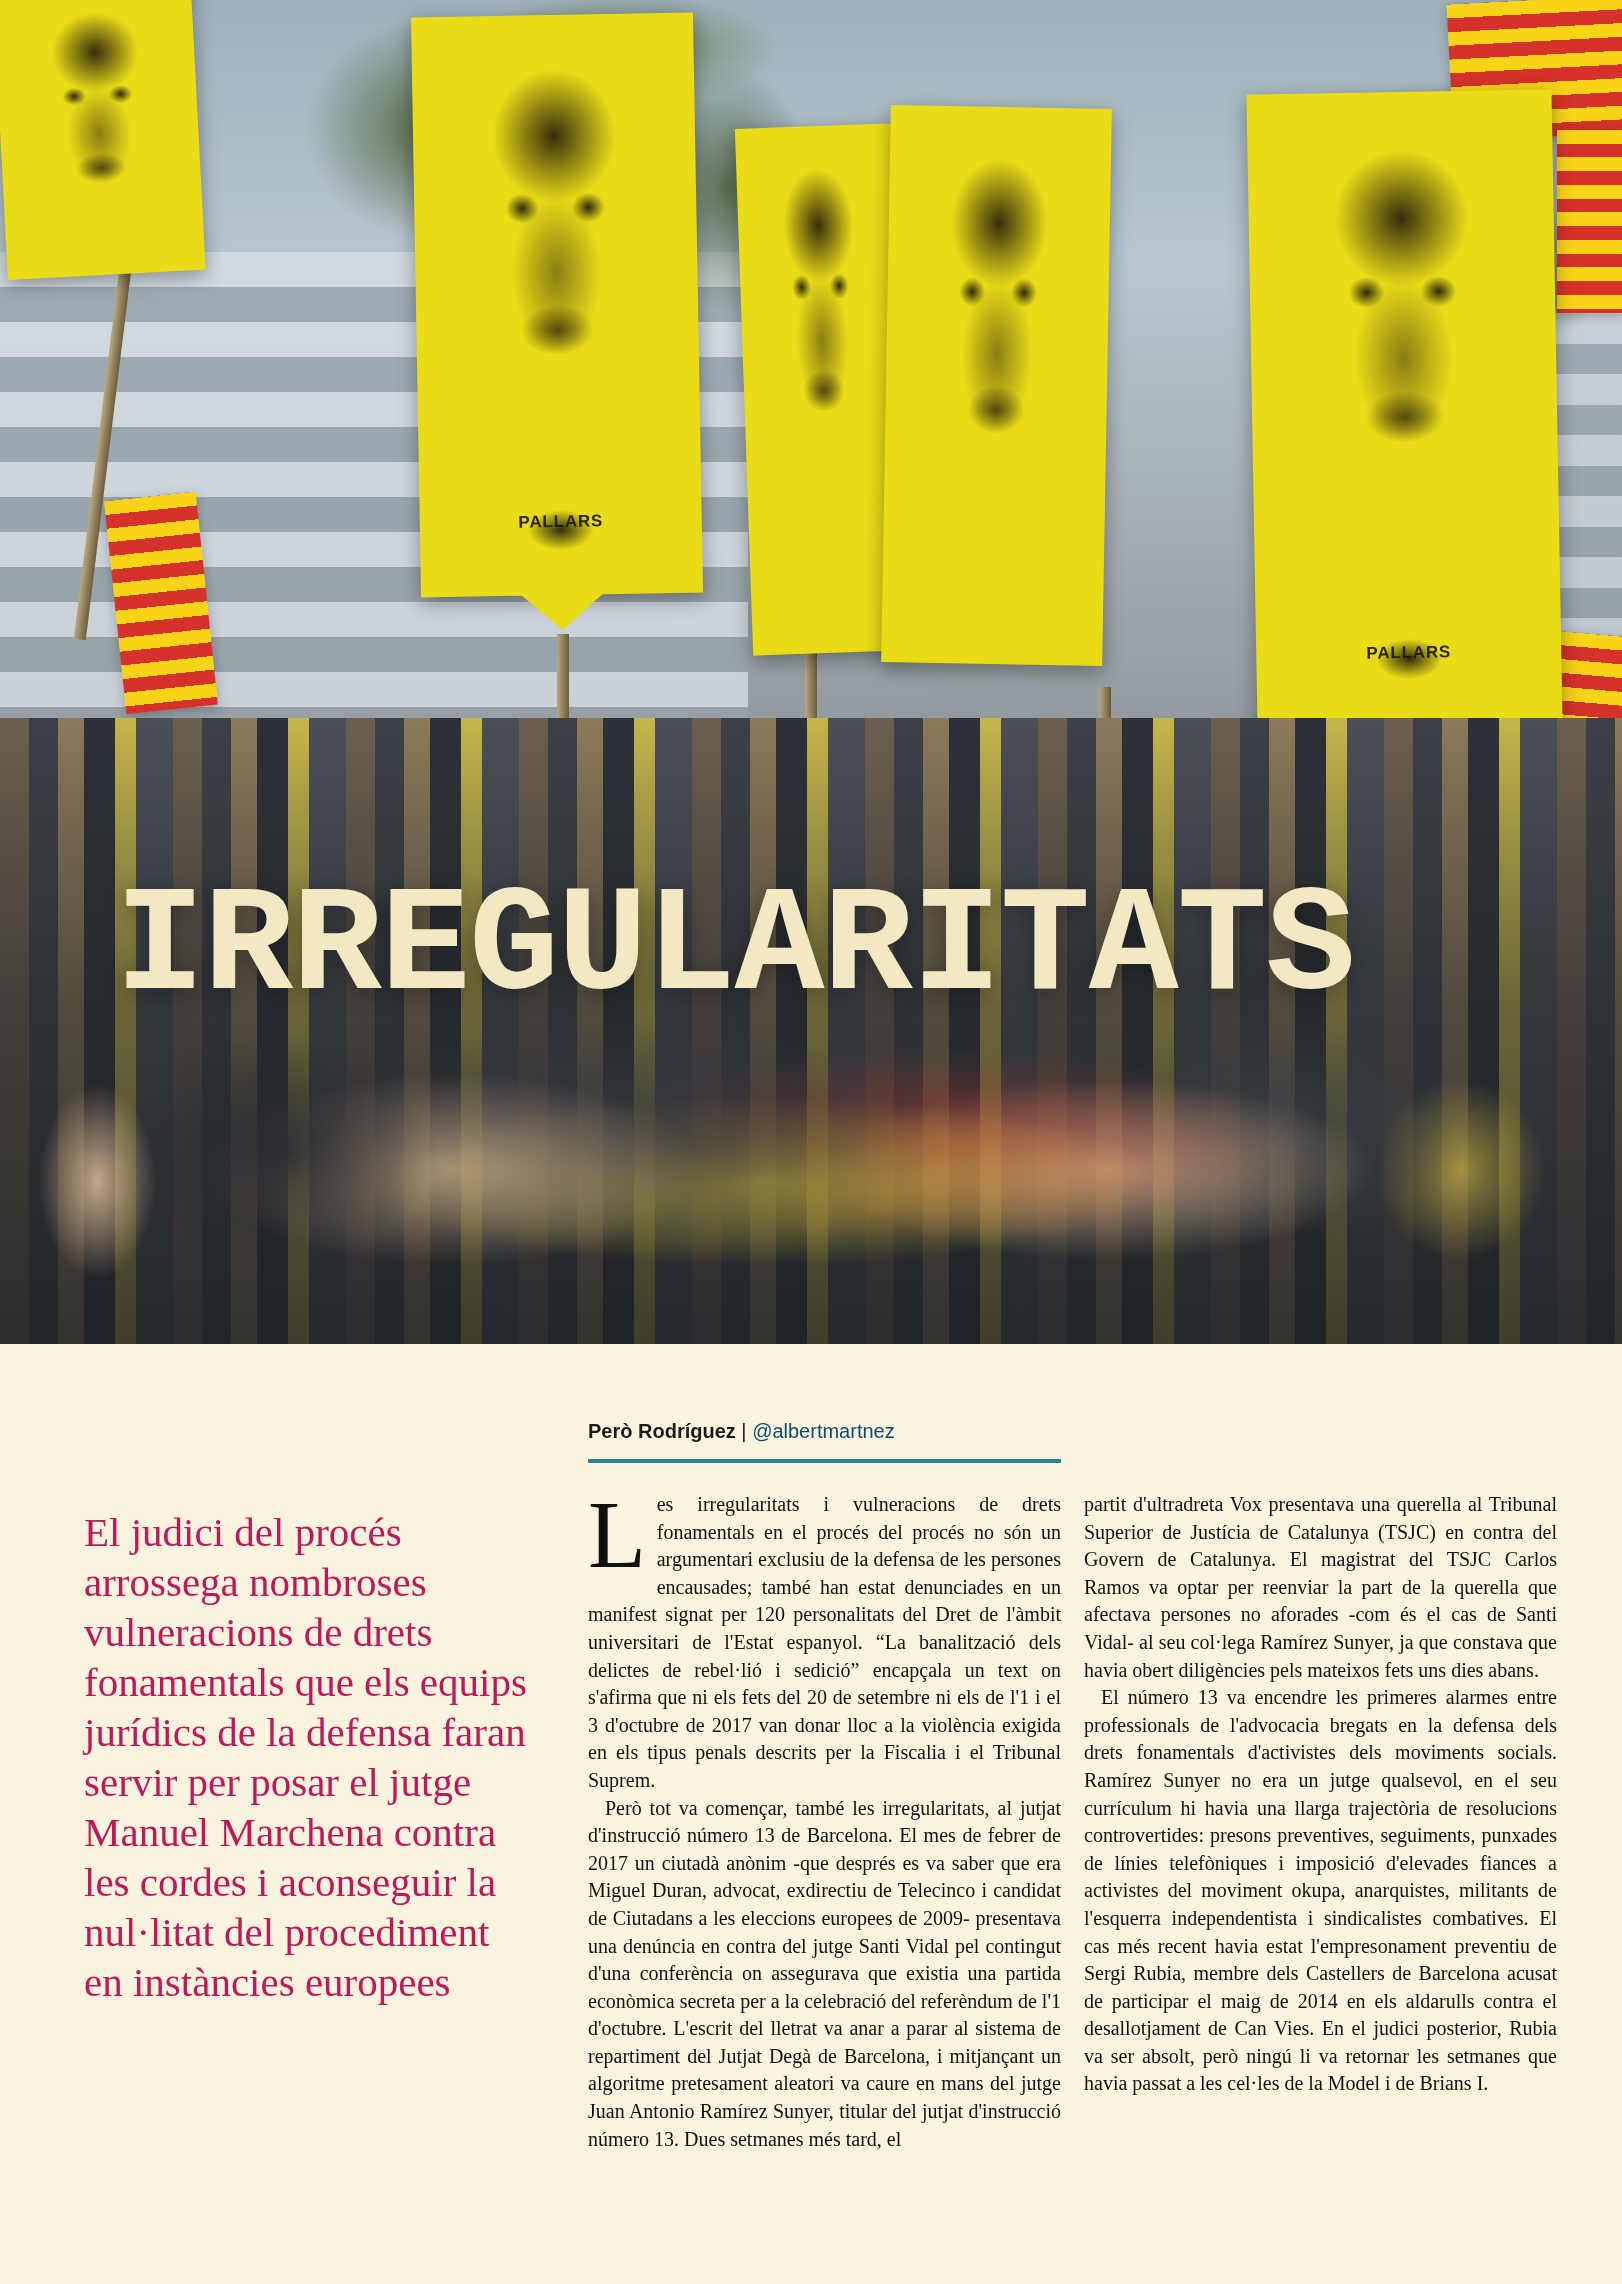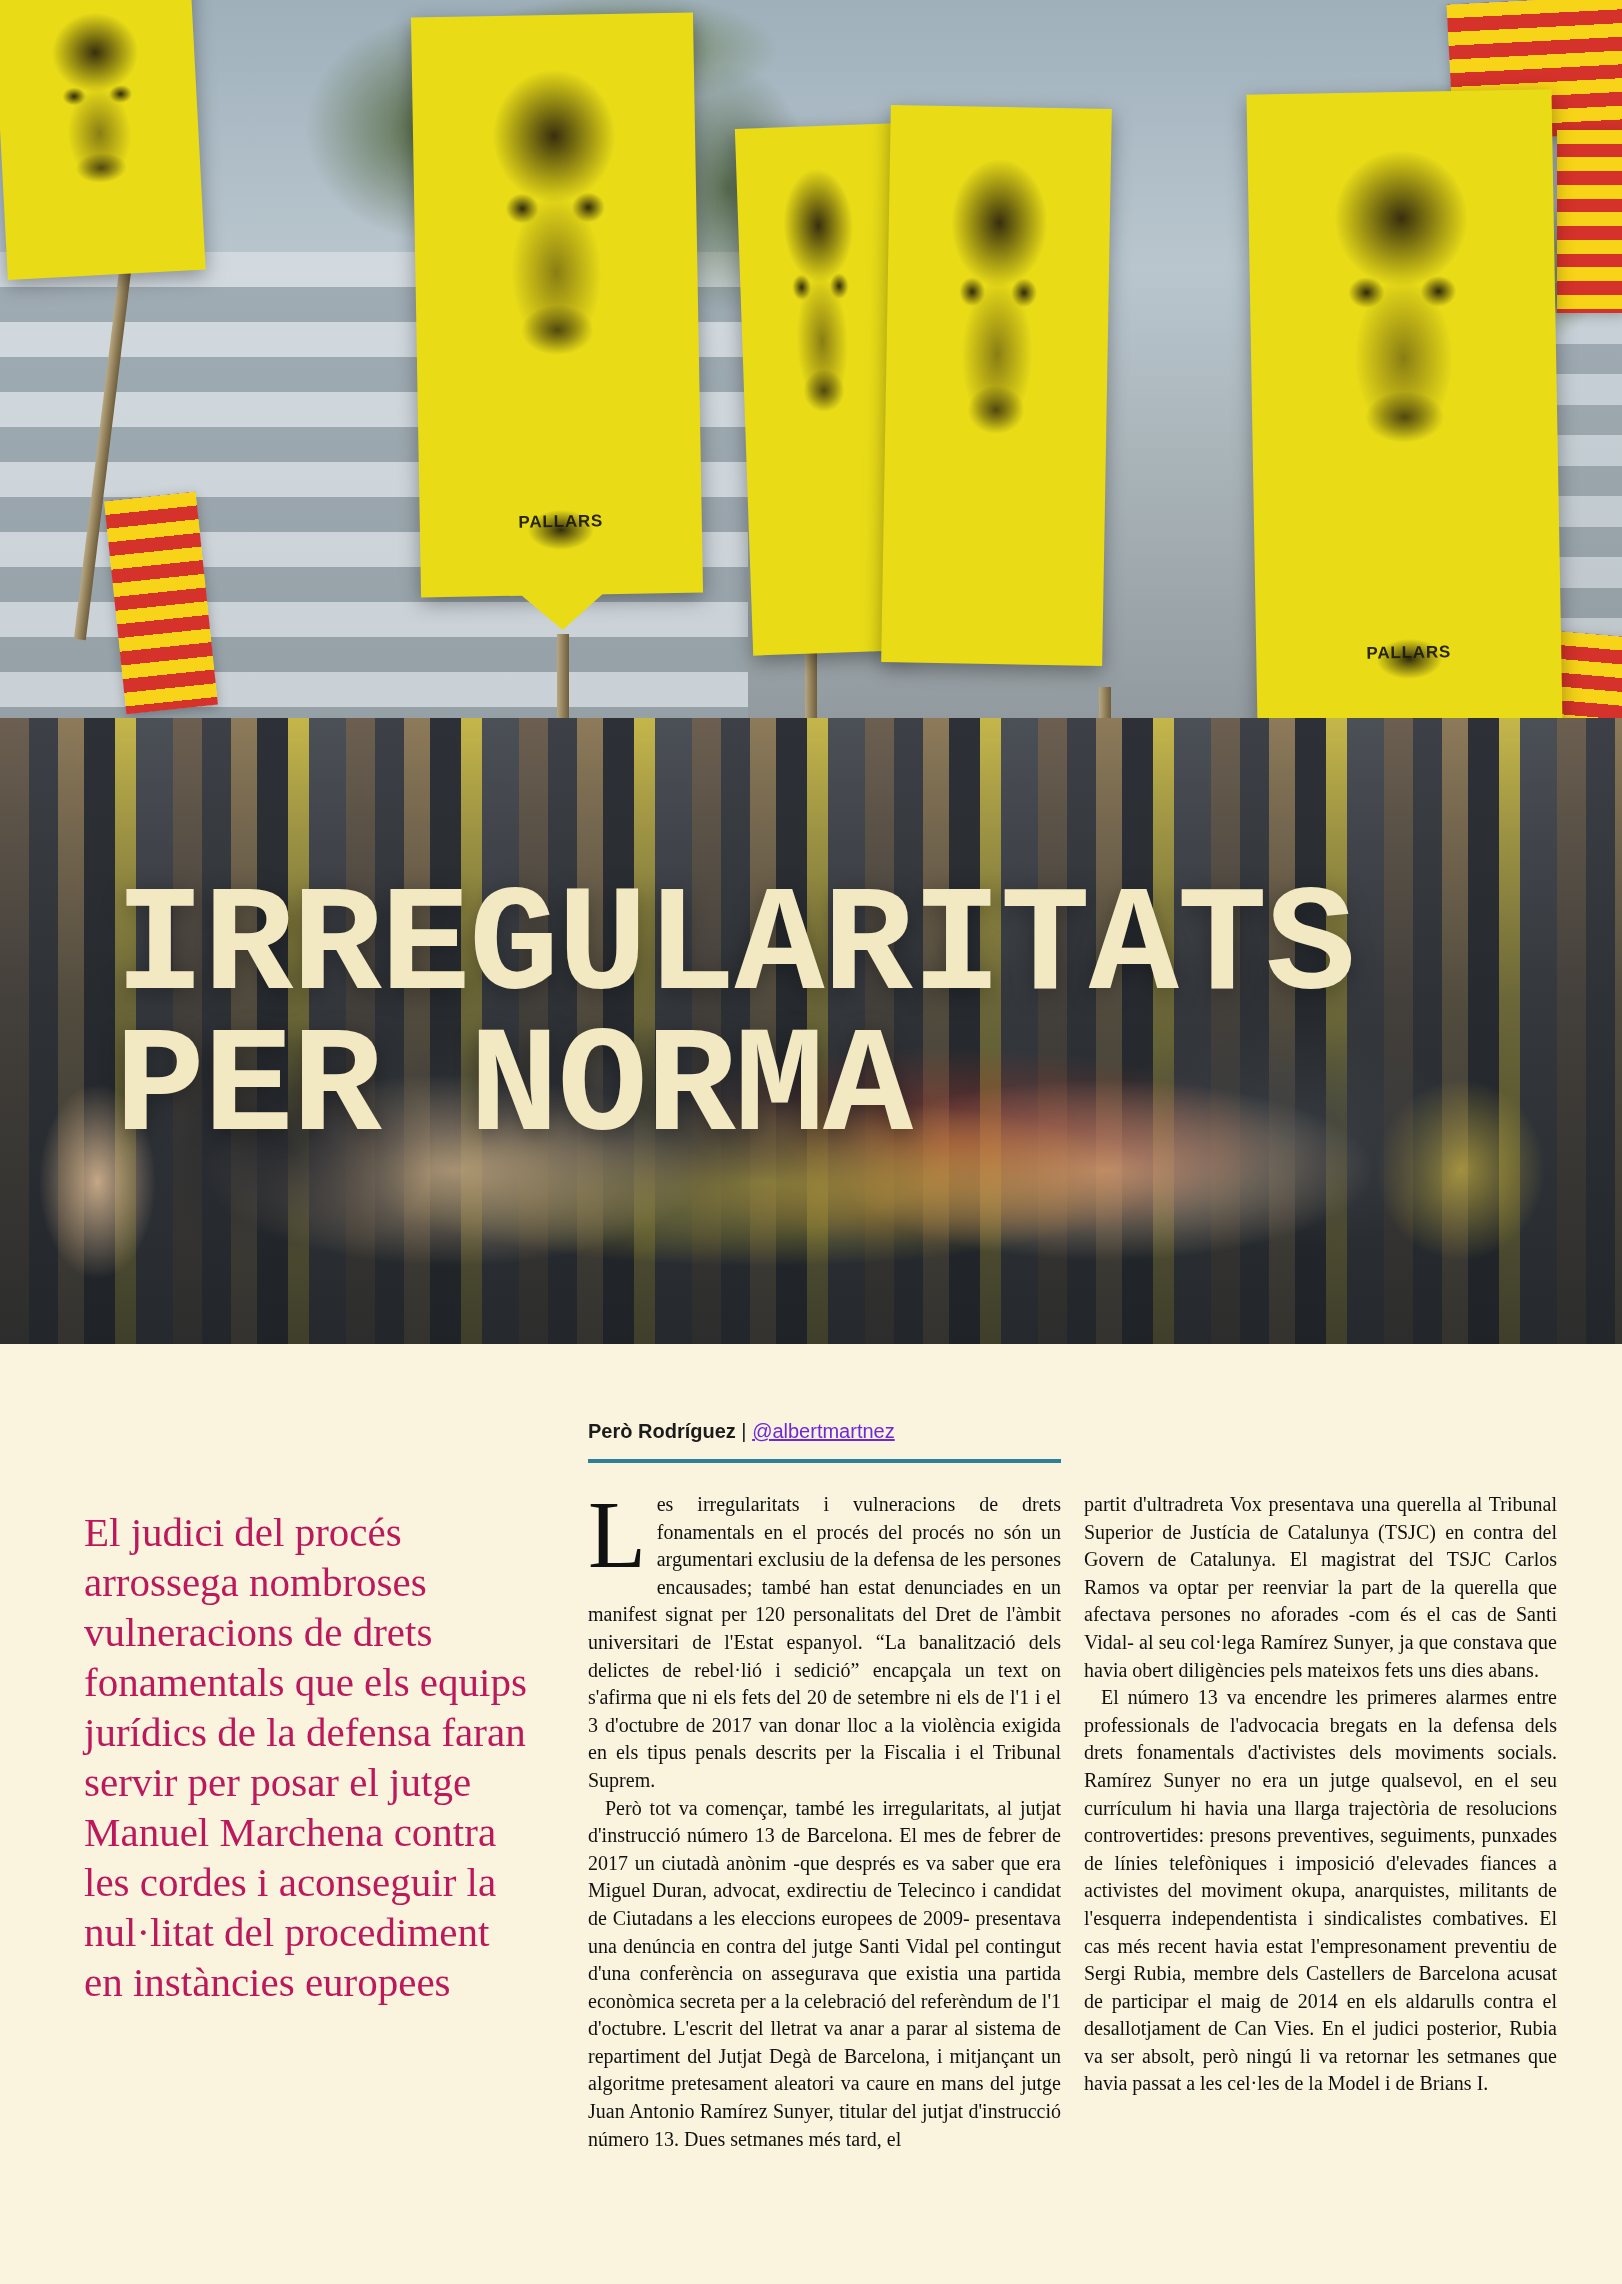--- a/index.html
+++ b/index.html
@@ -192,21 +192,21 @@
   .byline {
     position: absolute;
     left: 588px;
     top: 76px;
     width: 473px;
     font-family: "Liberation Sans", sans-serif;
     font-size: 20px;
     color: #1b1b1b;
   }
   .byline b { font-weight: bold; }
-  .byline .handle { color: #6d28d9; font-weight: normal; text-decoration: underline; }
+  .byline .handle { color: #0c4a6e; font-weight: normal; }
   .byline-rule {
     position: absolute;
     left: 588px;
     top: 115px;
     width: 473px;
     height: 3.8px;
     background: #2f7f98;
   }
 
   .standfirst {
@@ -290,21 +290,20 @@
     <div class="face" style="top:6%; height:58%;"></div>
     <div class="crest-label">PALLARS</div>
     <div class="crest"></div>
   </div>
 
   <div class="hero-crowd"></div>
   <div class="hero-crowd-blobs"></div>
 
   <div class="headline">
     <span>IRREGULARITATS</span>
-    <span class="l2">PER NORMA</span>
   </div>
 </div>
 
 <div class="article">
 
   <div class="byline">
     <b>Però Rodríguez</b>
     <span>|</span>
     <span class="handle">@albertmartnez</span>
   </div>

